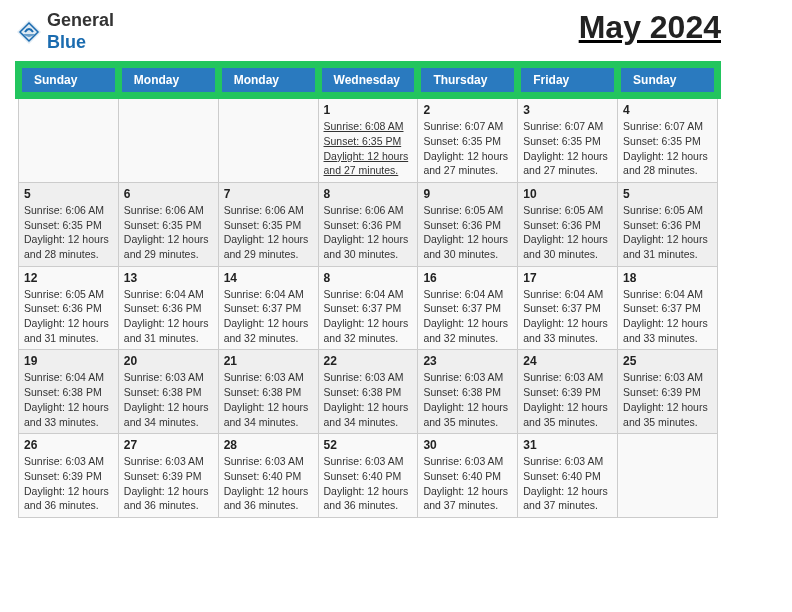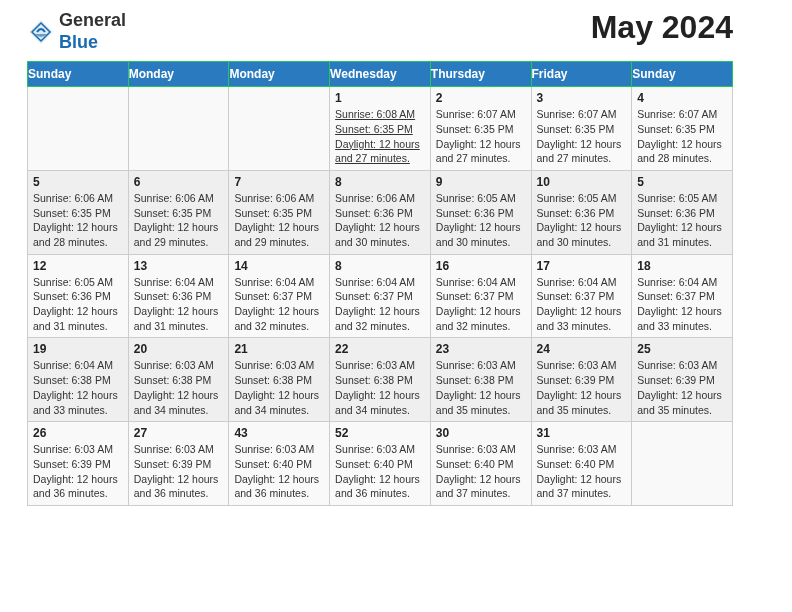--- a/index.html
+++ b/index.html
@@ -6,21 +6,20 @@
     body {
       font-family: Arial, sans-serif;
       background: #fff;
       width: 792px;
       min-height: 612px;
       overflow: hidden;
     }
     .container {
       width: 736px;
       padding: 10px 15px 10px 15px;
-      margin-left: 12px;
     }
     .header {
       display: flex;
       justify-content: space-between;
       align-items: flex-start;
       margin-bottom: 8px;
     }
     .logo {
       display: flex;
       align-items: center;
@@ -31,44 +30,45 @@
       font-weight: bold;
       line-height: 1.2;
     }
     .logo-general { color: #333; }
     .logo-blue { color: #1a6baf; }
     .logo-icon {
       width: 28px;
       height: 28px;
     }
     .title-block {
+      text-decoration: underline;
     }
     .month-year {
       font-size: 32px;
       font-weight: bold;
       color: #222;
       line-height: 1.1;
     }
     .location {
       font-size: 15px;
       color: #444;
     }
     .calendar {
       width: 100%;
       border-collapse: collapse;
       font-size: 11px;
     }
     .calendar thead th {
       background: #2a7abf;
       color: #fff;
-      padding: 5px 0;
+      padding: 5px 12px;
       text-align: left;
       font-size: 12px;
       font-weight: bold;
-      border: 1px solid #22c55e;
+      border: 7px solid #22c55e;
     }
     .calendar tbody td {
       border: 1px solid #ccc;
       vertical-align: top;
       padding: 4px 5px;
       width: calc(100% / 7);
       min-height: 80px;
       height: 80px;
       background: #fff;
     }
@@ -323,21 +323,21 @@
 and 36 minutes.</div>
           </td>
           <td>
             <div class="day-num">27</div>
             <div class="day-info" style="white-space: pre-line;">Sunrise: 6:03 AM
 Sunset: 6:39 PM
 Daylight: 12 hours
 and 36 minutes.</div>
           </td>
           <td>
-            <div class="day-num">43</div>
+            <div class="day-num">28</div>
             <div class="day-info" style="white-space: pre-line;">Sunrise: 6:03 AM
 Sunset: 6:40 PM
 Daylight: 12 hours
 and 36 minutes.</div>
           </td>
           <td>
             <div class="day-num">52</div>
             <div class="day-info" style="white-space: pre-line;">Sunrise: 6:03 AM
 Sunset: 6:40 PM
 Daylight: 12 hours

